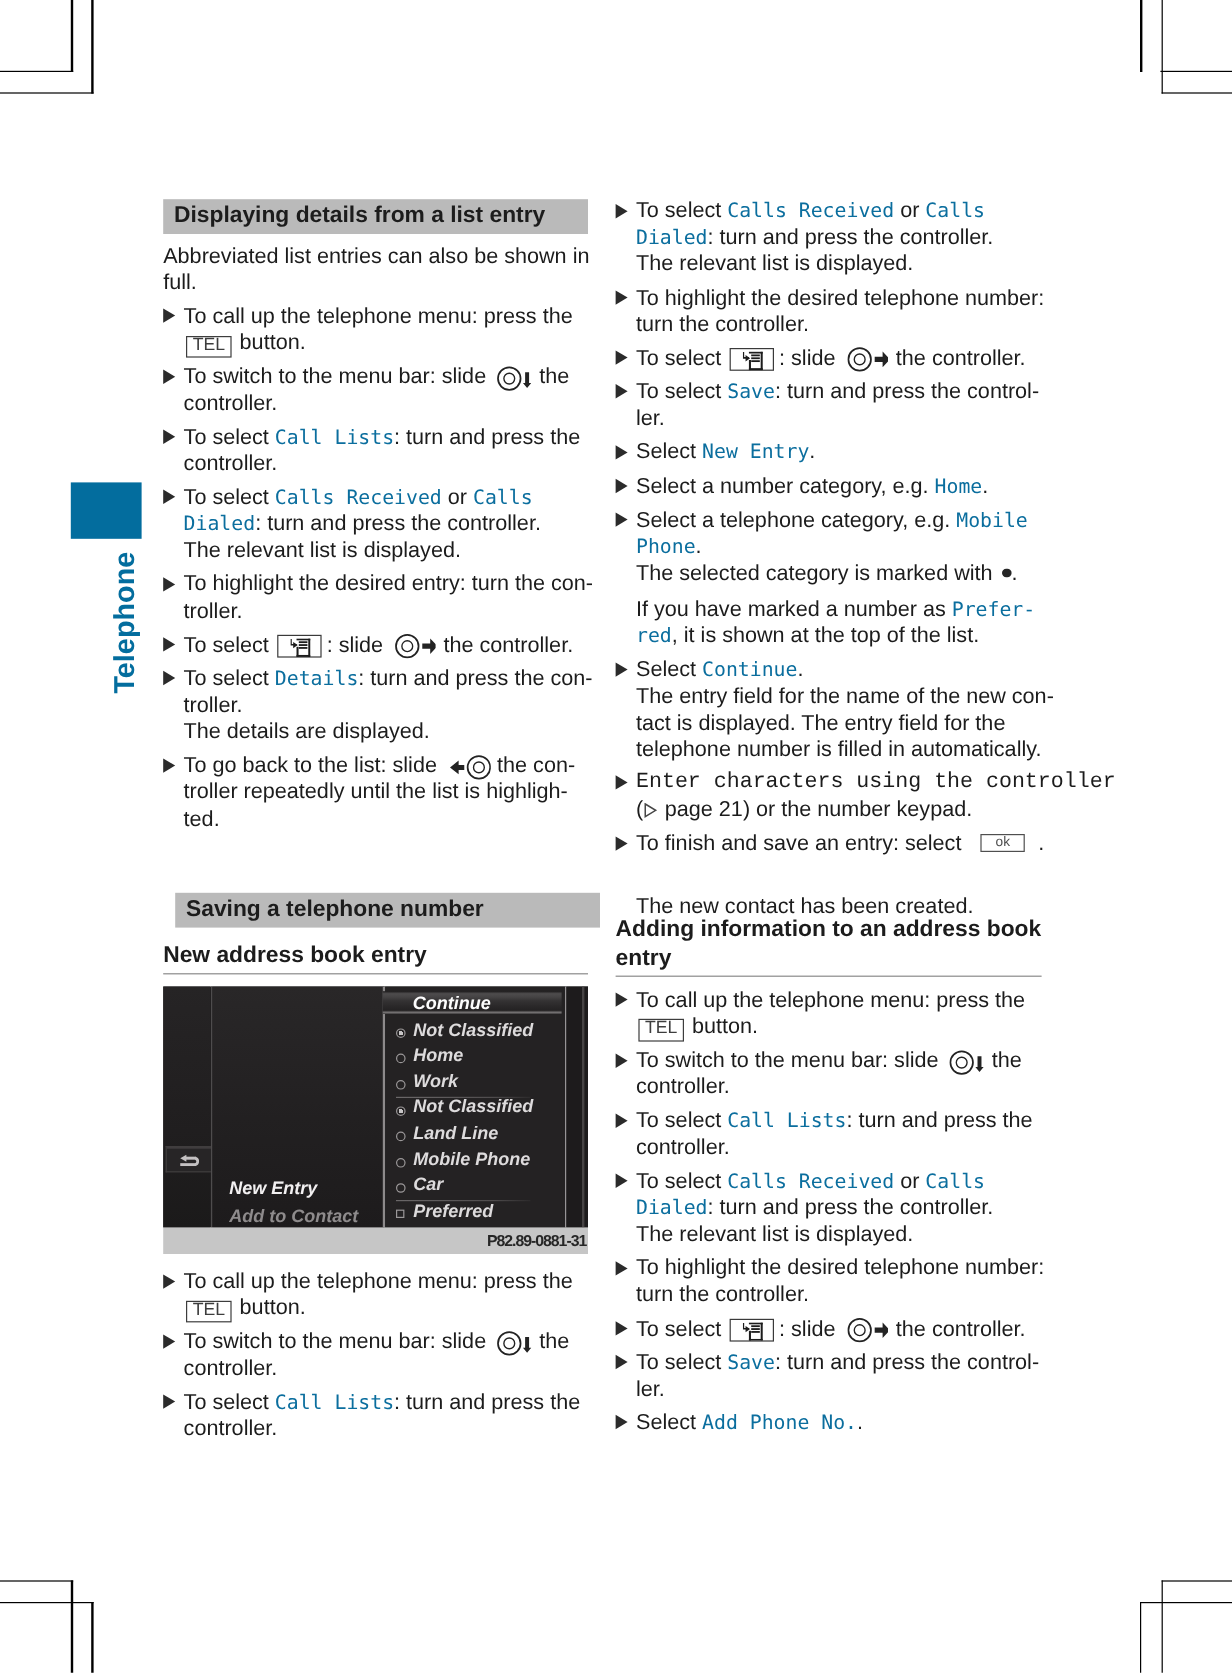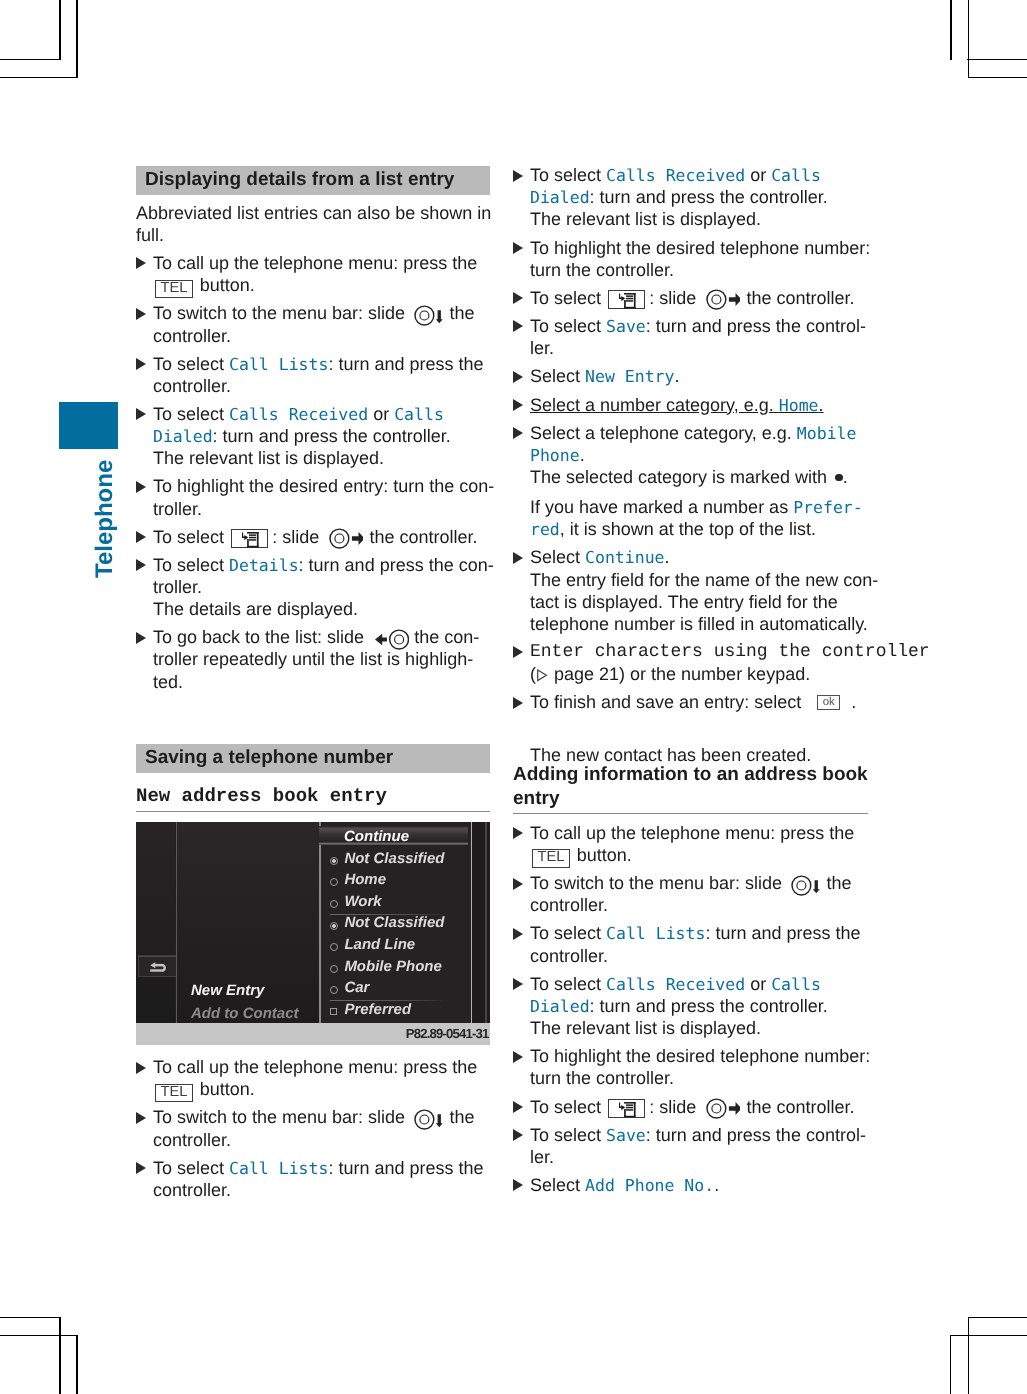--- a/index.html
+++ b/index.html
@@ -82,21 +82,21 @@
   #figcap span{position:absolute;right:1.5px;top:3.8px;font-family:"Liberation Sans",sans-serif;
                font-weight:bold;font-size:13.2px;color:#262626;letter-spacing:-0.85px;
                line-height:13px;}
 
   
   .ibox{display:inline-block;border:1.5px solid #3a3a3a;background:#fff;
         box-sizing:border-box;position:relative;}
   .tel{height:18.1px;width:37.7px;font-size:14.7px;color:#3d3d3d;line-height:15.3px;
        text-align:center;font-family:"Liberation Sans",sans-serif;
        vertical-align:-0.4px;border-color:#3d3d3d;margin-left:2.2px;margin-right:1.8px;}
-  .okb{height:15.2px;width:23px;line-height:12.6px;font-size:11.4px;color:#4f4f4f;
+  .okb{height:15.2px;width:37px;line-height:12.6px;font-size:11.4px;color:#4f4f4f;
         text-align:center;vertical-align:3.8px;border-color:#4f4f4f;margin:0 6px;}
   .optb{width:37.2px;height:19.5px;vertical-align:-5.5px;margin-left:2.2px;margin-right:3.8px;}
   .optb svg{position:absolute;left:9.9px;top:2.2px;}
   .ctrl{display:inline-block;position:relative;height:21px;vertical-align:-6.5px;}
   .ctrlw{margin-left:4.3px;margin-right:1.5px;}
   .ctrll{margin-left:5.6px;}
   .bulletdot{display:inline-block;width:7.7px;height:7.7px;border-radius:50%;
              background:#262626;vertical-align:1.5px;margin-left:3px;}
 </style>
 </head>
@@ -182,21 +182,21 @@
           <div class="opt" style="top: 179.7px;">
             <span class="dv"></span>
             <span class="mk checkb"></span>
             <span class="lb">Preferred</span>
           </div>
         </div>
       <div id="scr-col4"></div>
       <div id="scrollbar"></div>
     </div>
     <div id="figcap">
-        <span>P82.89-0541-31</span>
+        <span>P82.89-0881-31</span>
       </div>
   </div>
 
   <div class="col" id="colL">
       <div class="secbar" style="position: absolute; top: 0px; left: 0px;">Displaying details from a list entry</div>
       <div class="ln" style="top: 37.77px;">Abbreviated list entries can also be shown in</div>
       <div class="ln" style="top: 59.92px;">full.</div>
       <div class="lnt" style="top: 88.07px;">To call up the telephone menu: press the</div>
       <span class="tri" style="top: 91.4px; left: 0px;"></span>
       <div class="lnt" style="top: 110.22px;"><span class="ibox tel">TEL</span> button.</div>
@@ -238,22 +238,22 @@
       <div class="lnt" style="top: 412.02px;">troller.</div>
       <div class="lnt" style="top: 434.17px;">The details are displayed.</div>
       <div class="lnt" style="top: 462.32px;">To go back to the list: slide <span class="ctrl ctrll"><svg width="34.5" height="21" viewBox="0 0 34.5 21">
             <circle cx="24.1" cy="10.5" r="9.4" fill="none" stroke="#232323" stroke-width="1.45"></circle>
             <circle cx="24.1" cy="10.5" r="4.5" fill="none" stroke="#232323" stroke-width="1.15"></circle>
             <path d="M11.9 8.4 h-4.7 v-3.6 l-7.2 5.7 l7.2 5.7 v-3.6 h4.7 z" fill="#232323"></path>
           </svg></span> the con-</div>
       <span class="tri" style="top: 465.65px; left: 0px;"></span>
       <div class="lnt" style="top: 484.47px;">troller repeatedly until the list is highligh-</div>
       <div class="lnt" style="top: 506.62px;">ted.</div>
-      <div class="secbar" style="position: absolute; top: 578.4px; left: 0px;">Saving a telephone number</div>
-      <div class="subhead" style="position: absolute; top: 618.7px; left: 0px; width: 354px; font-family: Liberation Mono, monospace;">New address book entry</div>
+      <div class="secbar" style="position: absolute; top: 578.4px; left: 10px;">Saving a telephone number</div>
+      <div class="subhead" style="position: absolute; top: 618.7px; left: 0px; width: 354px;">New address book entry</div>
       <div class="lnt" style="top: 892.17px;">To call up the telephone menu: press the</div>
       <span class="tri" style="top: 895.5px; left: 0px;"></span>
       <div class="lnt" style="top: 914.32px;"><span class="ibox tel">TEL</span> button.</div>
       <div class="lnt" style="top: 942.47px;">To switch to the menu bar: slide <span class="ctrl ctrlw"><svg width="28.5" height="21" viewBox="0 0 28.5 21">
             <circle cx="10.4" cy="10.5" r="9.4" fill="none" stroke="#232323" stroke-width="1.45"></circle>
             <circle cx="10.4" cy="10.5" r="4.5" fill="none" stroke="#232323" stroke-width="1.15"></circle>
             <path d="M23.6 5.2 h3.3 v9.0 h1.8 l-3.45 4.1 l-3.45 -4.1 h1.8 z" fill="#232323"></path>
           </svg></span> the</div>
       <span class="tri" style="top: 945.8px; left: 0px;"></span>
       <div class="lnt" style="top: 964.62px;">controller.</div>
@@ -284,21 +284,21 @@
             <circle cx="10.4" cy="10.5" r="9.4" fill="none" stroke="#232323" stroke-width="1.45"></circle>
             <circle cx="10.4" cy="10.5" r="4.5" fill="none" stroke="#232323" stroke-width="1.15"></circle>
             <path d="M22.9 8.3 h6.6 v-4.3 l4.9 5.2 l0 2.6 l-4.9 5.2 v-4.3 h-6.6 z" fill="#232323"></path>
           </svg></span> the controller.</div>
       <span class="tri" style="top: 126.25px; left: 0px;"></span>
       <div class="lnt" style="top: 151.07px;">To select <span class="mono">Save</span>: turn and press the control-</div>
       <span class="tri" style="top: 154.4px; left: 0px;"></span>
       <div class="lnt" style="top: 173.22px;">ler.</div>
       <div class="lnt" style="top: 201.37px;">Select <span class="mono">New&nbsp;Entry</span>.</div>
       <span class="tri" style="top: 204.7px; left: 0px;"></span>
-      <div class="lnt" style="top: 229.52px; text-decoration: underline;">Select a number category, e.g. <span class="mono">Home</span>.</div>
+      <div class="lnt" style="top: 229.52px;">Select a number category, e.g. <span class="mono">Home</span>.</div>
       <span class="tri" style="top: 232.85px; left: 0px;"></span>
       <div class="lnt" style="top: 257.67px;">Select a telephone category, e.g. <span class="mono">Mobile</span></div>
       <span class="tri" style="top: 261px; left: 0px;"></span>
       <div class="lnt" style="top: 280px; text-align: center;"><span class="mono">Phone</span>.</div>
       <div class="lnt" style="top: 301.97px;">The selected category is marked with <span class="bulletdot"></span>.</div>
       <div class="lnt" style="top: 332.12px;">If you have marked a number as <span class="mono">Prefer-</span></div>
       <div class="lnt" style="top: 354.27px;"><span class="mono">red</span>, it is shown at the top of the list.</div>
       <div class="lnt" style="top: 382.42px;">Select <span class="mono">Continue</span>.</div>
       <span class="tri" style="top: 385.75px; left: 0px;"></span>
       <div class="lnt" style="top: 404.57px;">The entry field for the name of the new con-</div>

